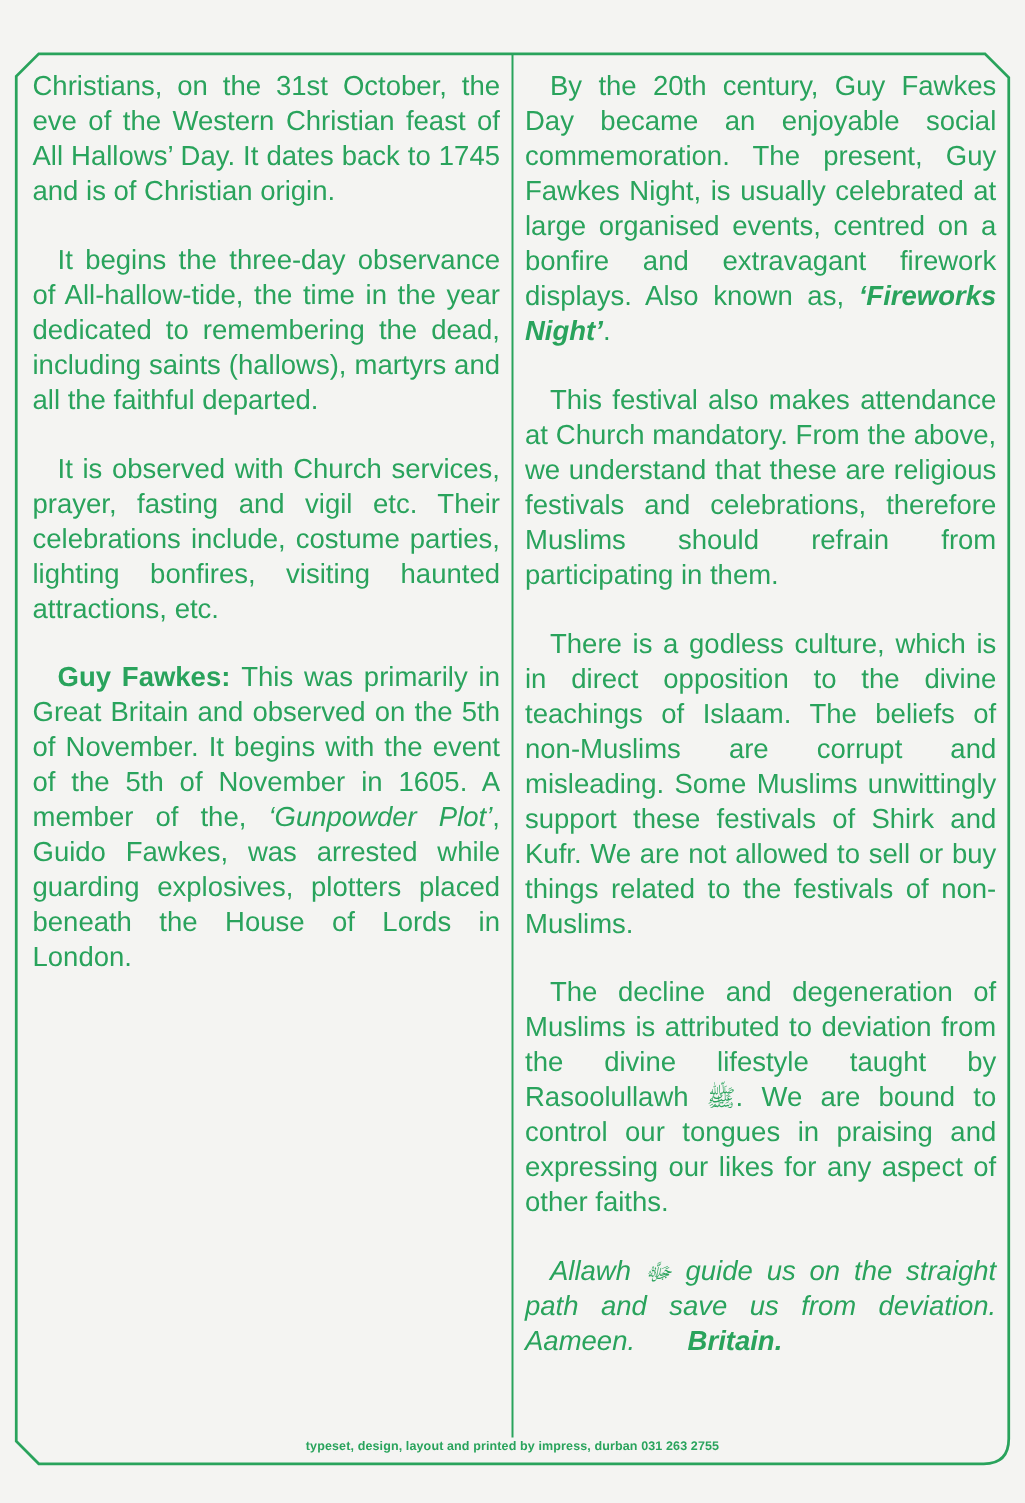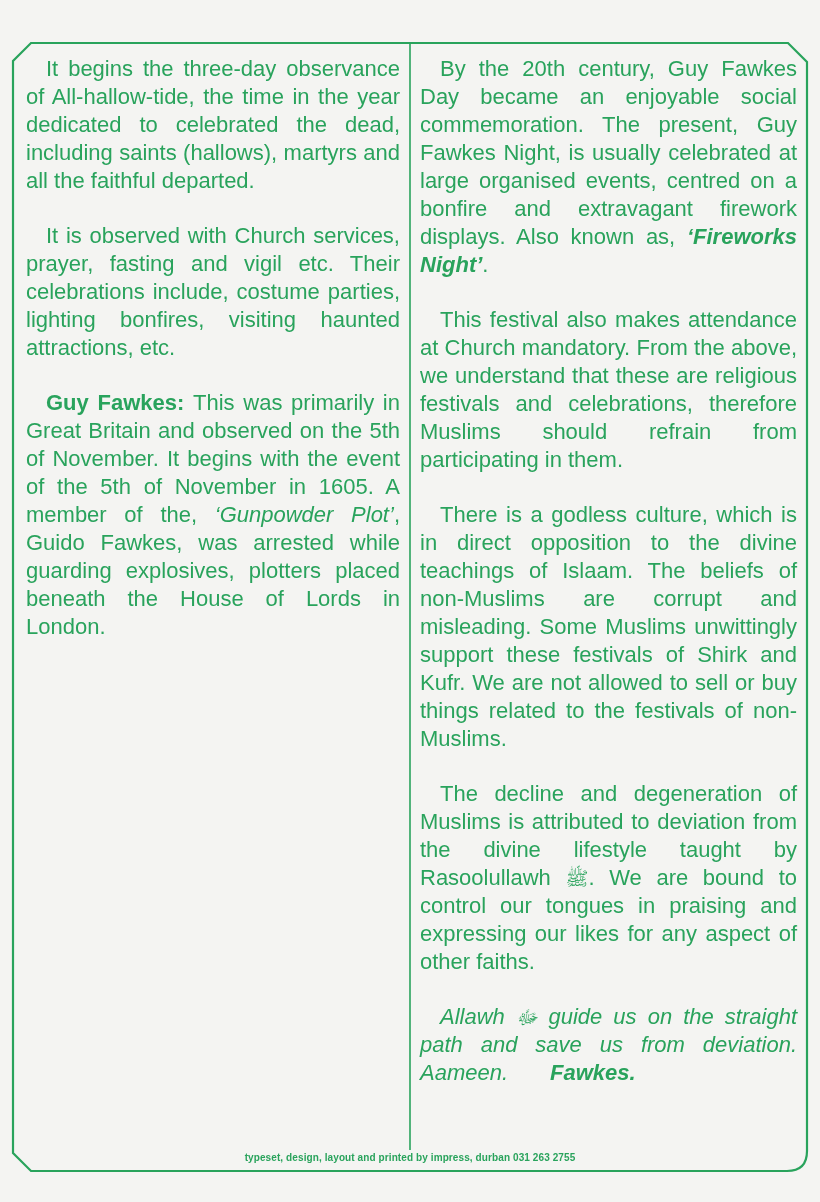--- a/index.html
+++ b/index.html
@@ -59,34 +59,35 @@
 </style>
 </head>
 <body>
 
 <svg class="frame-svg" width="820" height="1202" viewBox="0 0 820 1202">
   <path d="M 31 43 H 788 L 807 62 V 1151 Q 807 1171 787 1171 H 31 L 13 1153 V 61 Z" fill="none" style="stroke: var(--ink, #29a35c);" stroke-width="2.2"></path>
   <line x1="410" y1="44" x2="410" y2="1150" style="stroke: var(--ink, #29a35c);" stroke-width="1.6"></line>
 </svg>
 
 <div class="col col-left">
+  <p class="para"><span>Christians, on the 31st October, the eve of the Western Christian feast of All Hallows’ Day. It dates back to 1745 and is of Christian origin.</span></p>
 
-  <p class="para indent"><span>It begins the three-day observance of All-hallow-tide, the time in the year dedicated to celebrated the dead, including saints (hallows), martyrs and all the faithful departed.</span></p>
+  <p class="para indent"><span>It begins the three-day observance of All-hallow-tide, the time in the year dedicated to remembering the dead, including saints (hallows), martyrs and all the faithful departed.</span></p>
 
   <p class="para indent"><span>It is observed with Church services, prayer, fasting and vigil etc. Their celebrations include, costume parties, lighting bonfires, visiting haunted attractions, etc.</span></p>
 
   <p class="para indent"><span class="seg-bold">Guy Fawkes: </span><span>This was primarily in Great Britain and observed on the 5th of November. It begins with the event of the 5th of November in 1605. A member of the, </span><span class="seg-italic">‘Gunpowder Plot’</span><span>, Guido Fawkes, was arrested while guarding explosives, plotters placed beneath the House of Lords in London.</span></p>
 
 </div>
 
 <div class="col col-right">
   <p class="para indent"><span>By the 20th century, Guy Fawkes Day became an enjoyable social commemoration. The present, Guy Fawkes Night, is usually celebrated at large organised events, centred on a bonfire and extravagant firework displays. Also known as, </span><span class="seg-bold-italic">‘Fireworks Night’</span><span>.</span></p>
 
   <p class="para indent"><span>This festival also makes attendance at Church mandatory. From the above, we understand that these are religious festivals and celebrations, therefore Muslims should refrain from participating in them.</span></p>
 
   <p class="para indent"><span>There is a godless culture, which is in direct opposition to the divine teachings of Islaam. The beliefs of non-Muslims are corrupt and misleading. Some Muslims unwittingly support these festivals of Shirk and Kufr. We are not allowed to sell or buy things related to the festivals of non-Muslims.</span></p>
 
   <p class="para indent"><span>The decline and degeneration of Muslims is attributed to deviation from the divine lifestyle taught by Rasoolullawh </span><span class="seg-honorific">ﷺ</span><span>. We are bound to control our tongues in praising and expressing our likes for any aspect of other faiths.</span></p>
 
-  <p class="para indent para-dua"><span>Allawh </span><span class="seg-honorific">ﷻ</span><span> guide us on the straight path and save us from deviation. Aameen.</span><span class="seg-bold-italic khaadim-gap">Fawkes.</span></p>
+  <p class="para indent para-dua"><span>Allawh </span><span class="seg-honorific">ﷻ</span><span> guide us on the straight path and save us from deviation. Aameen.</span><span class="seg-bold-italic khaadim-gap">Britain.</span></p>
 </div>
 
 <div class="footer-credit">typeset, design, layout and printed by impress, durban 031 263 2755</div>
 
 </body></html>

